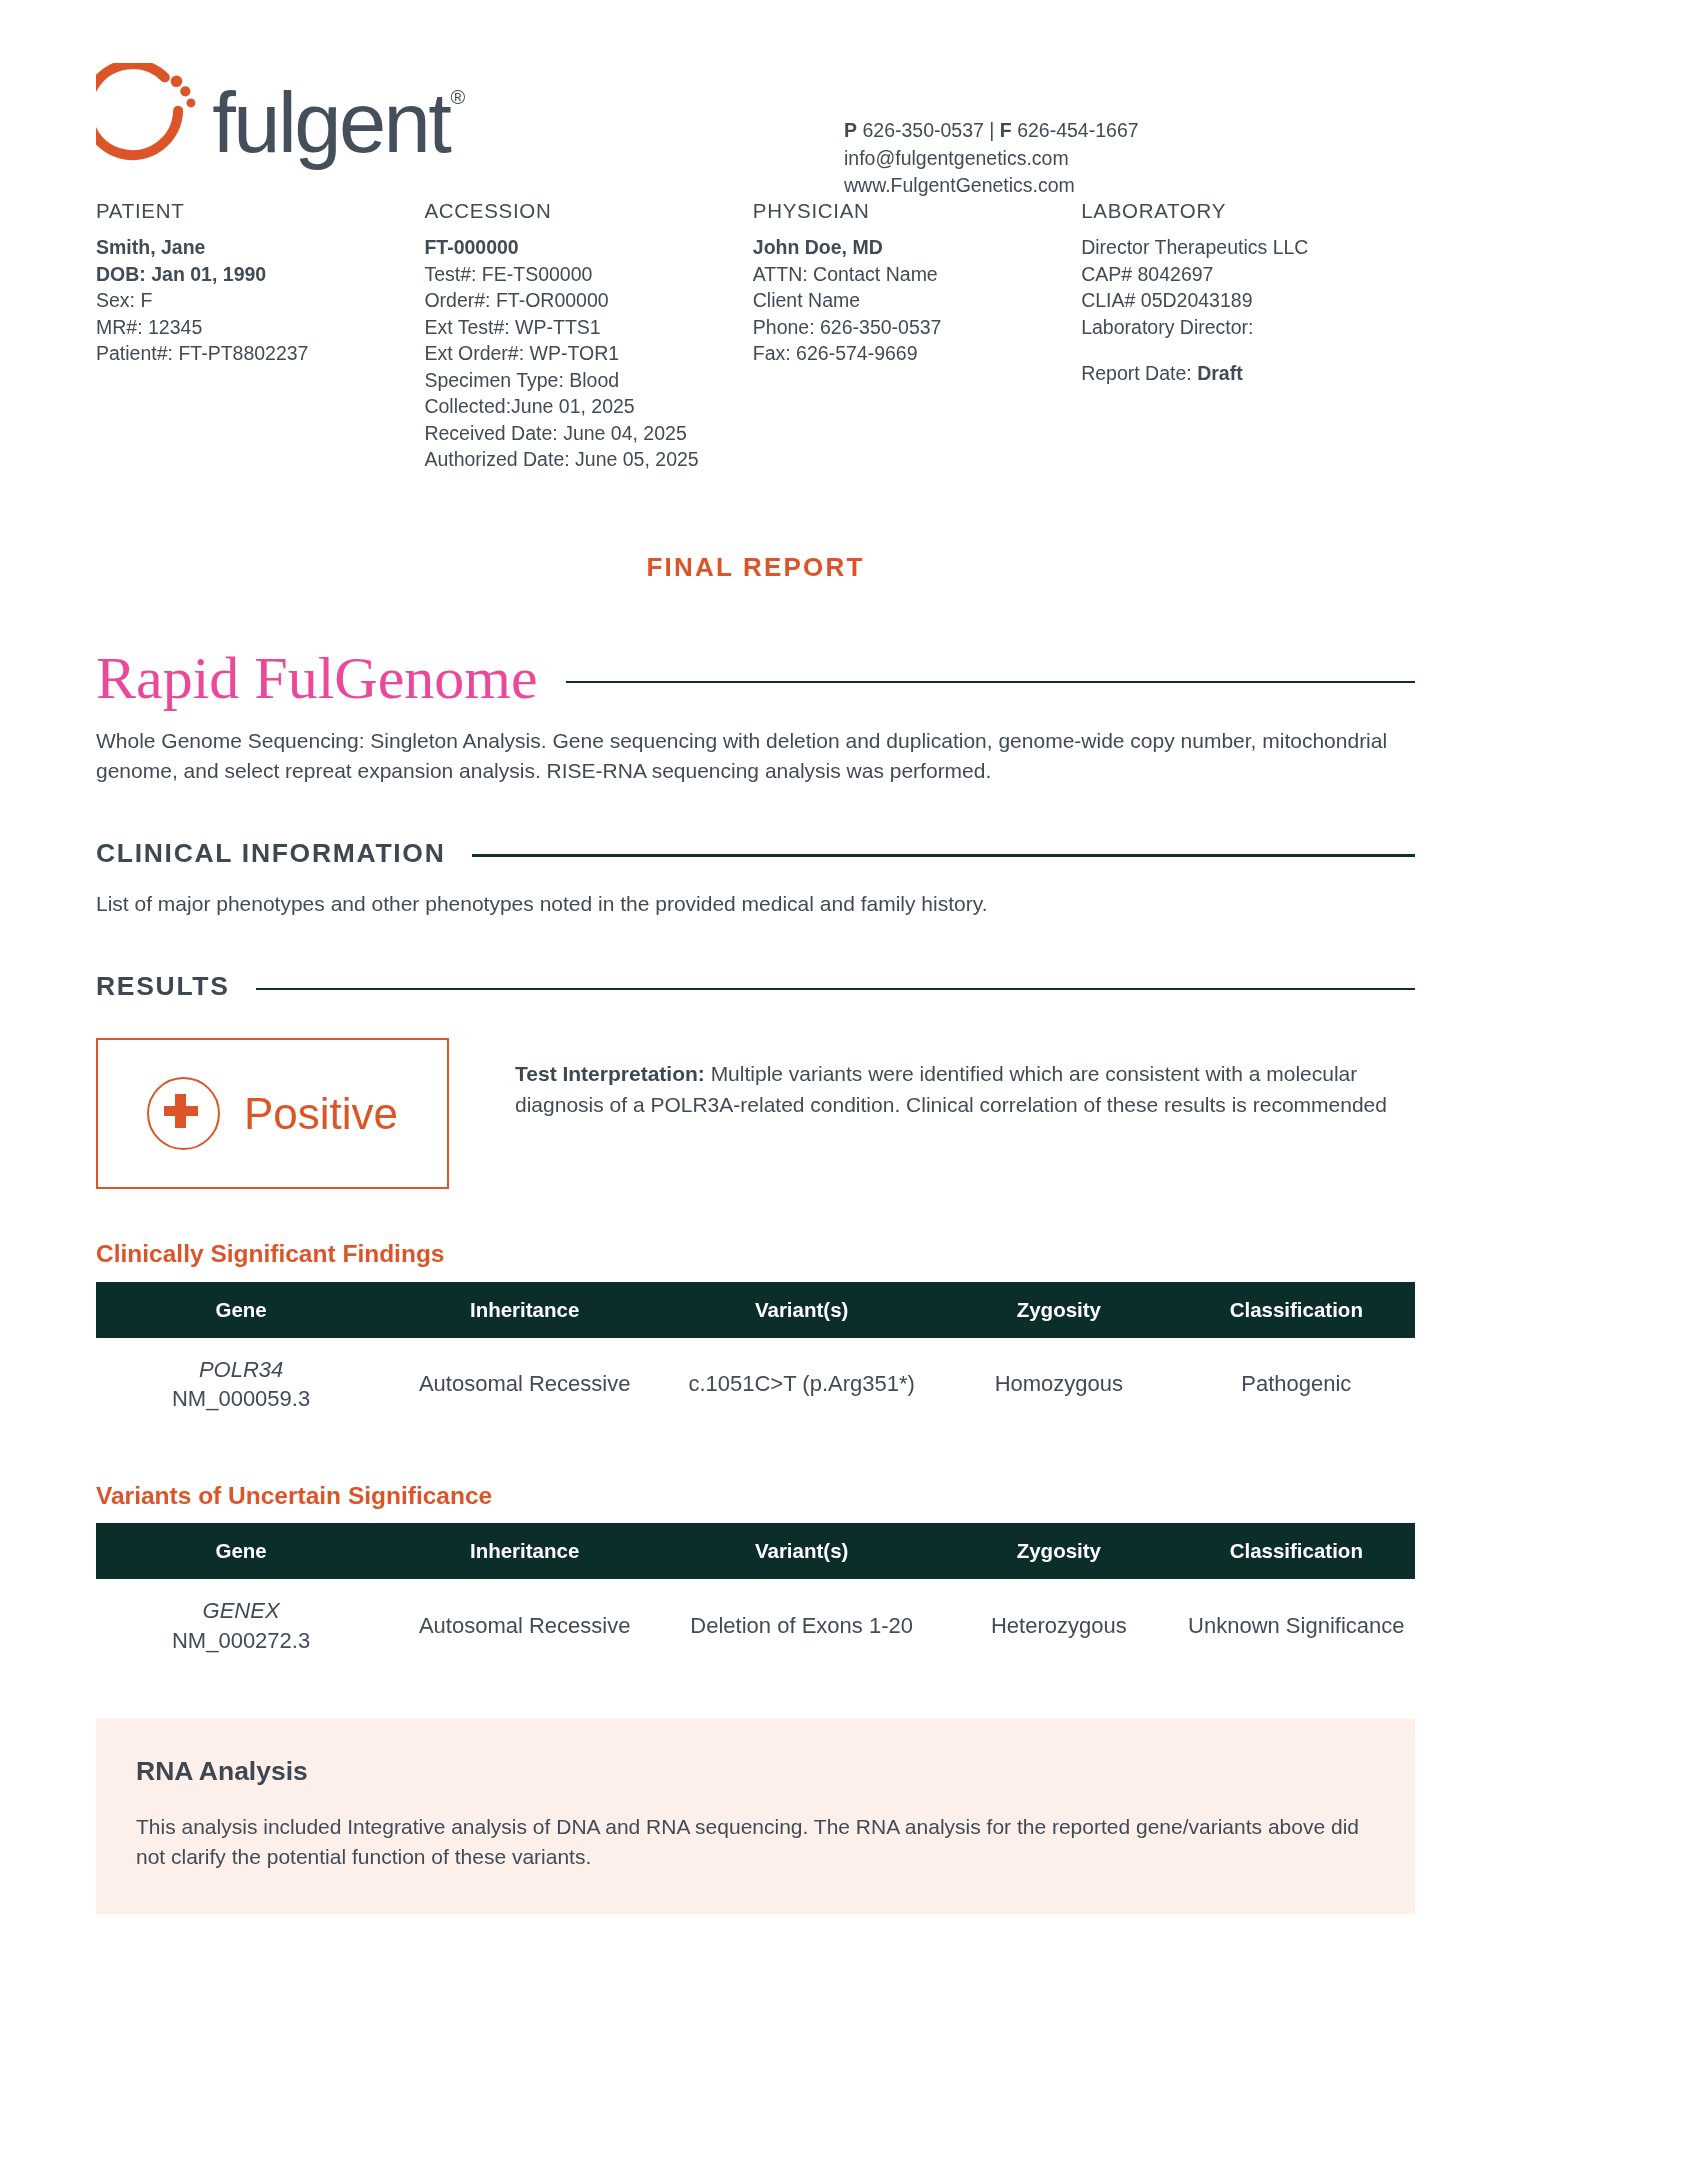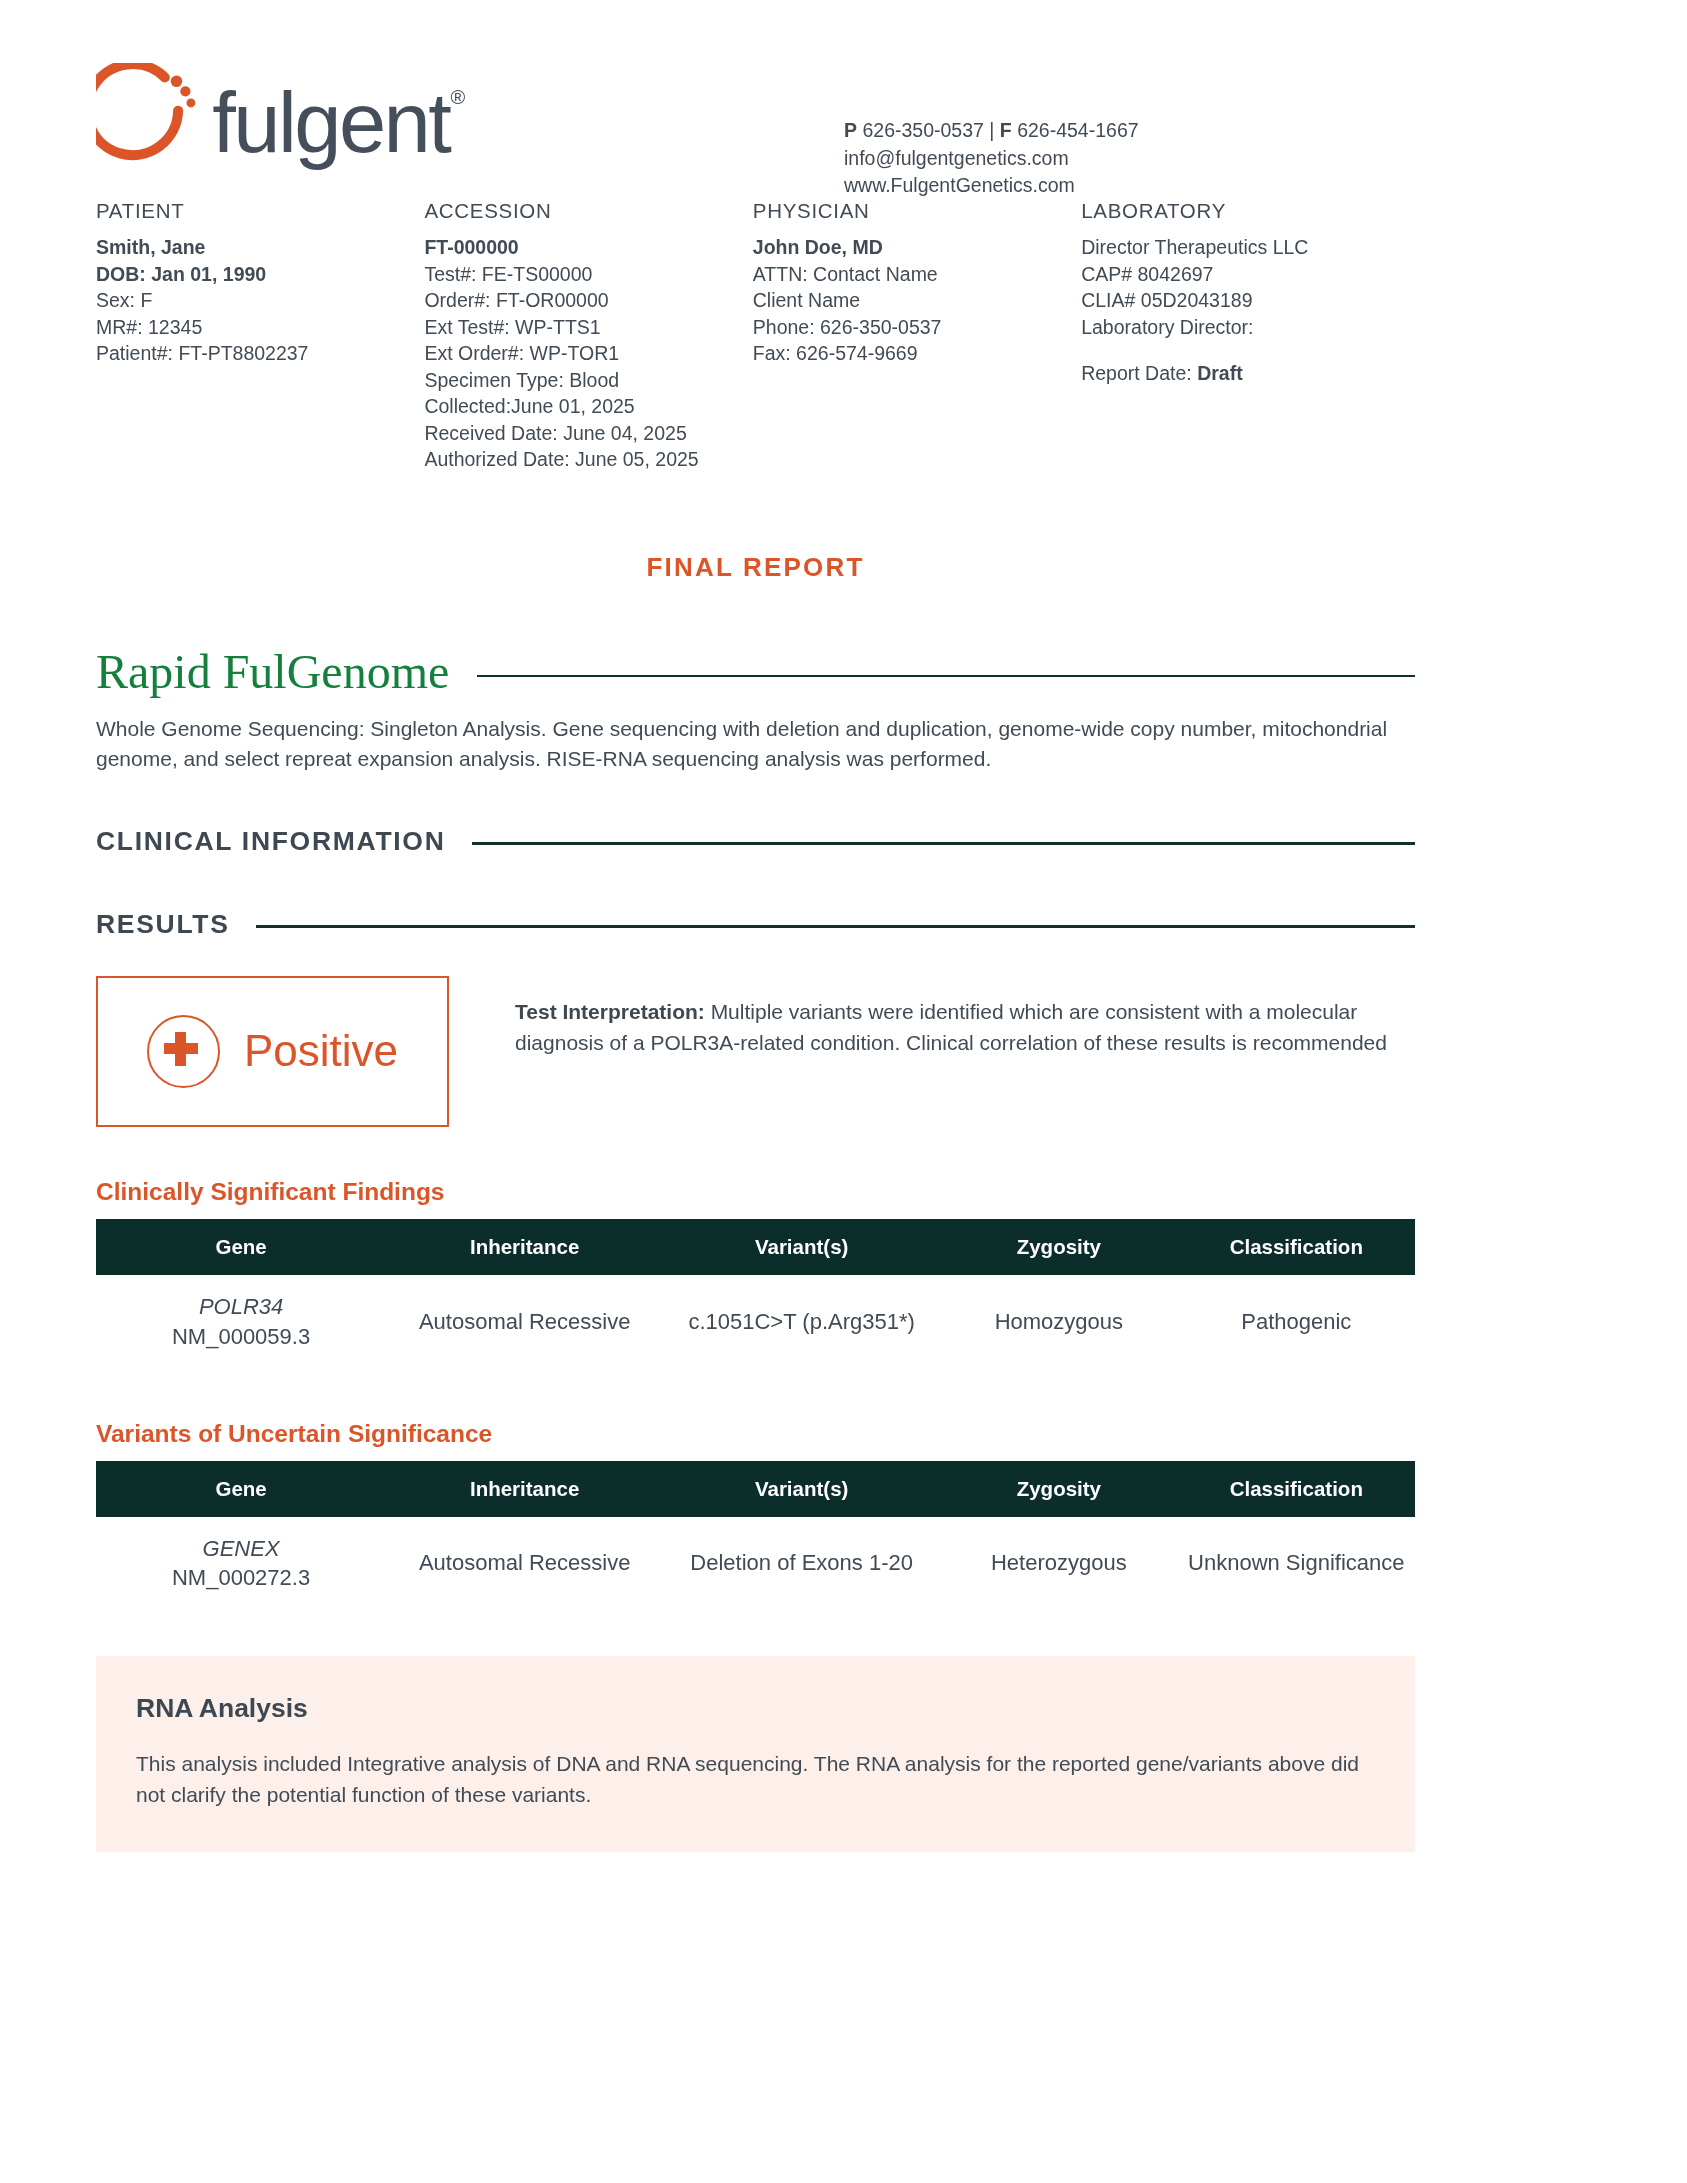--- a/index.html
+++ b/index.html
@@ -102,23 +102,23 @@
   }
 
   
   .title-row {
     display: flex;
     align-items: center;
     margin-top: 65px;
   }
   .doc-title {
     font-family: "Liberation Serif", serif;
-    font-size: 48px;
+    font-size: 60px;
     font-weight: 400;
-    color: #15803d;
+    color: #ec4899;
     line-height: 1;
     white-space: nowrap;
   }
   .title-rule {
     flex: 1;
     height: 2.6px;
     background: #12302c;
     margin-left: 28px;
     position: relative;
     top: 4px;
@@ -341,20 +341,21 @@
   <div class="title-row">
     <div class="doc-title">Rapid FulGenome</div>
     <div class="title-rule"></div>
   </div>
   <div class="doc-subtitle">Whole Genome Sequencing: Singleton Analysis. Gene sequencing with deletion and duplication, genome-wide copy number, mitochondrial genome, and select repreat expansion analysis. RISE-RNA sequencing analysis was performed.</div>
 
   <div class="section-head">
     <div class="label">CLINICAL INFORMATION</div>
     <div class="rule"></div>
   </div>
+  <div class="section-body">List of major phenotypes and other phenotypes noted in the provided medical and family history.</div>
 
   <div class="section-head">
     <div class="label">RESULTS</div>
     <div class="rule"></div>
   </div>
 
   <div class="result-row">
     <div class="badge-box">
       <div class="badge-inner">
         <div class="plus-circle"></div>

